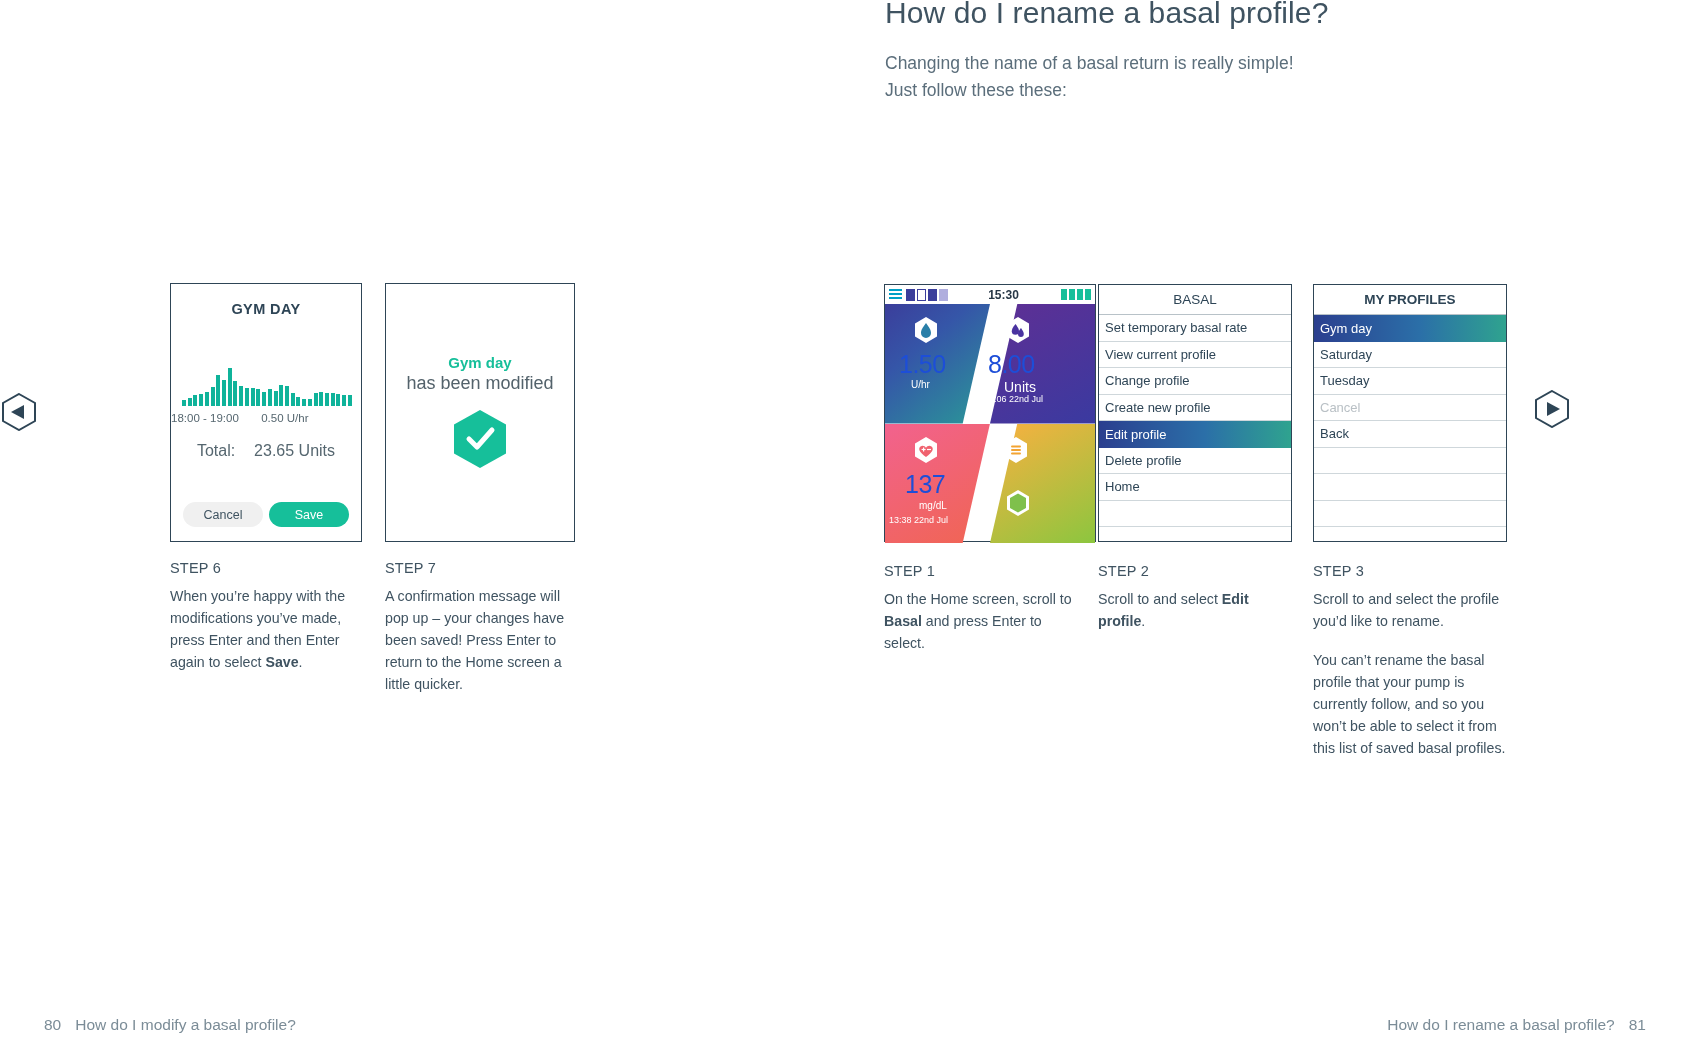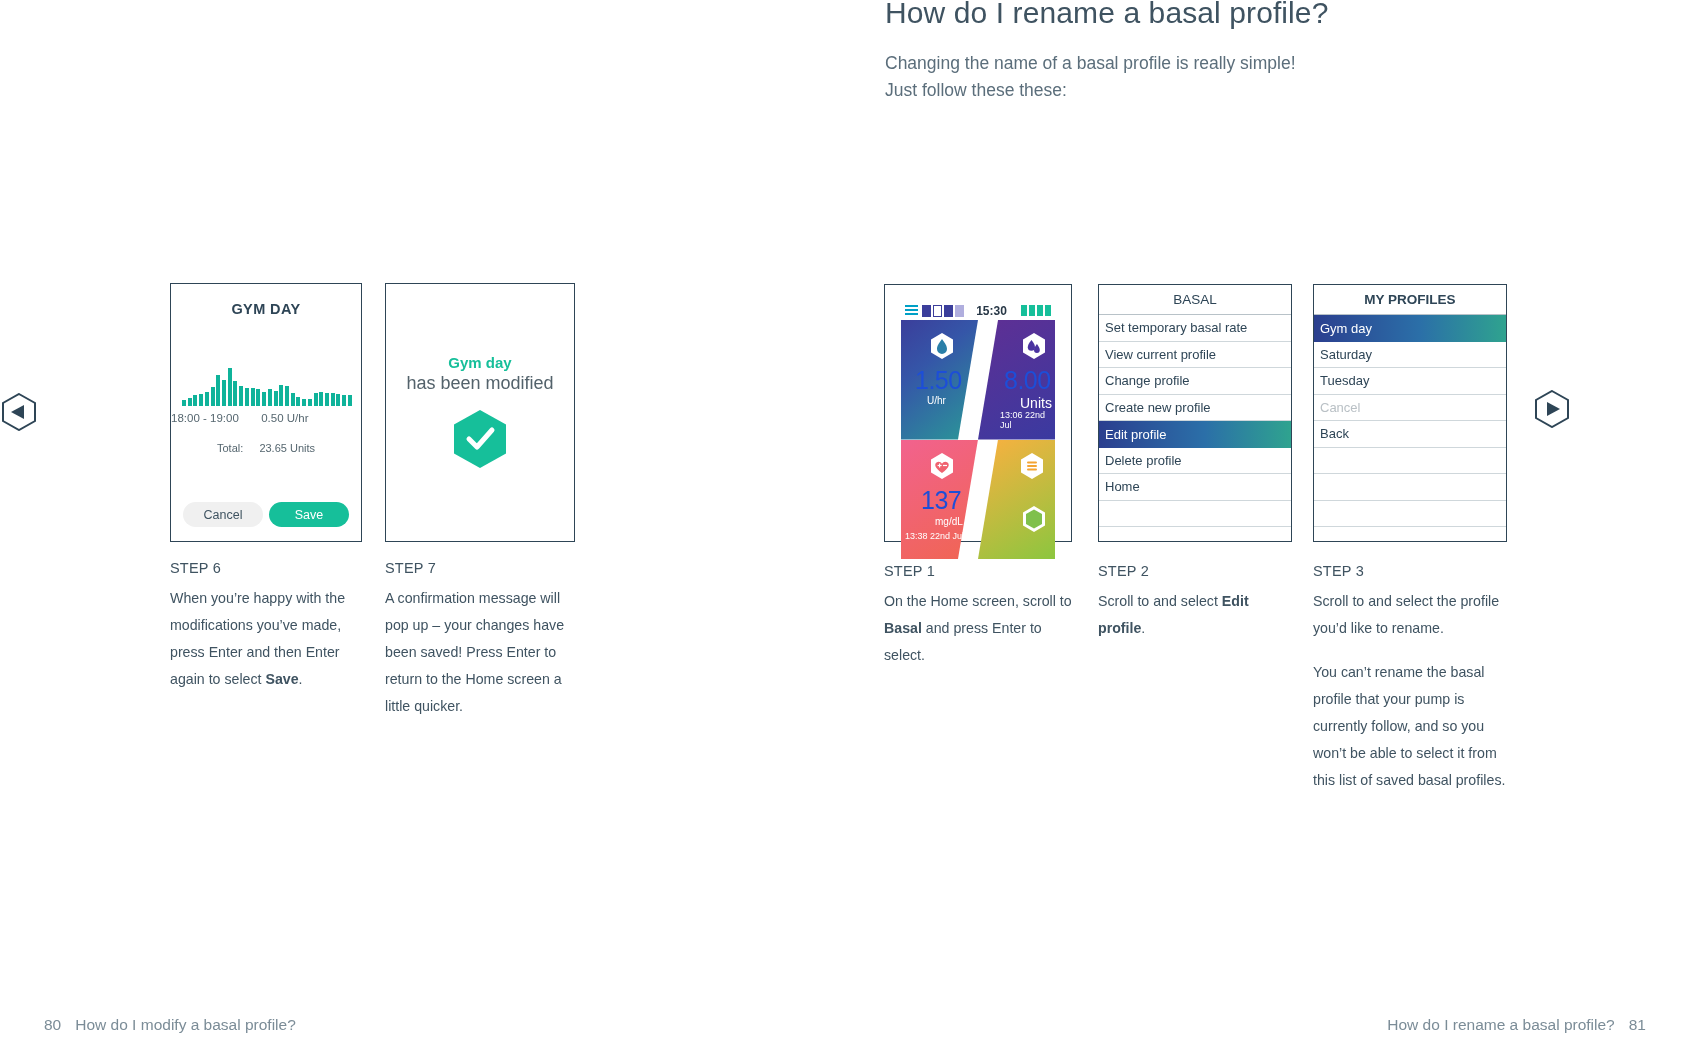--- a/index.html
+++ b/index.html
@@ -77,21 +77,21 @@
     left: 0; right: 0; top: 128px;
     text-align: left;
     font-size: 11.5px;
     color: #55666f;
   }
   .bars-legend .sp { display: inline-block; width: 16px; }
   .bars-total {
     position: absolute;
     left: 0; right: 0; top: 158px;
     text-align: center;
-    font-size: 11px;
+    font-size: 16px;
     color: #55666f;
   }
   .bars-total .sp { display: inline-block; width: 10px; }
 
   .btn-row {
     position: absolute;
     left: 12px; right: 12px; bottom: 14px;
     display: flex;
     justify-content: space-between;
   }
@@ -119,21 +119,21 @@
     color: #53626b;
     margin-top: 2px;
   }
   .conf-hex {
     margin: 14px auto 0;
     width: 58px; height: 62px;
   }
   .conf-hex svg { display: block; width: 100%; height: 100%; }
 
   
-  #screen-step1 { left: 884px; top: 284px; width: 188px; height: 258px; padding: 16px; }
+  #screen-step1 { left: 884px; top: 284px; width: 212px; height: 258px; padding: 0; }
   .pump-status {
     position: relative;
     height: 19px;
     background: #fff;
     display: flex;
     align-items: center;
     padding: 0 4px;
   }
   .st-lines { width: 13px; margin-right: 4px; }
   .st-lines i { display:block; height:2px; background:#00a0c6; margin-bottom:2px; }
@@ -209,21 +209,21 @@
   
   .cap { position: absolute; width: 176px; }
   .cap .step {
     font-size: 14.5px;
     color: #3f5361;
     margin-bottom: 9px;
     letter-spacing: .2px;
   }
   .cap .body {
     font-size: 14.2px;
-    line-height: 27px;
+    line-height: 22px;
     color: #3f5361;
   }
   .cap .body b { font-weight: 700; }
   .cap .body p { margin: 0 0 17px; }
   .cap .body p:last-child { margin-bottom: 0; }
 
   #cap-step6 { left: 170px; top: 560px; width: 180px; }
   #cap-step7 { left: 385px; top: 560px; width: 190px; }
   #cap-step1 { left: 884px; top: 563px; width: 195px; }
   #cap-step2 { left: 1098px; top: 563px; width: 180px; }
@@ -253,21 +253,21 @@
   </div>
   <div class="nav-arrow nav-right">
     <svg viewBox="0 0 34 38">
       <polygon points="17,1 33,10 33,28 17,37 1,28 1,10" fill="none" stroke="#2e4556" stroke-width="2"></polygon>
       <polygon points="12,12 12,26 25,19" fill="#2e4556"></polygon>
     </svg>
   </div>
 
   <div class="rp-title">How do I rename a basal profile?</div>
   <div class="rp-sub">
-    <div>Changing the name of a basal profile is really simple!</div>
+    <div>Changing the name of a basal return is really simple!</div>
     <div>Just follow these these:</div>
   </div>
 
   <div class="screen" id="screen-step6">
     <div class="gym-title">GYM DAY</div>
     <div class="bars" id="bar-chart">
         <div class="bar" style="height: 5.9375px; background: rgb(15, 179, 154);"></div>
         <div class="bar" style="height: 8.3125px; background: rgb(15, 179, 154);"></div>
         <div class="bar" style="height: 10.6875px; background: rgb(15, 179, 154);"></div>
         <div class="bar" style="height: 11.875px; background: rgb(15, 179, 154);"></div>

